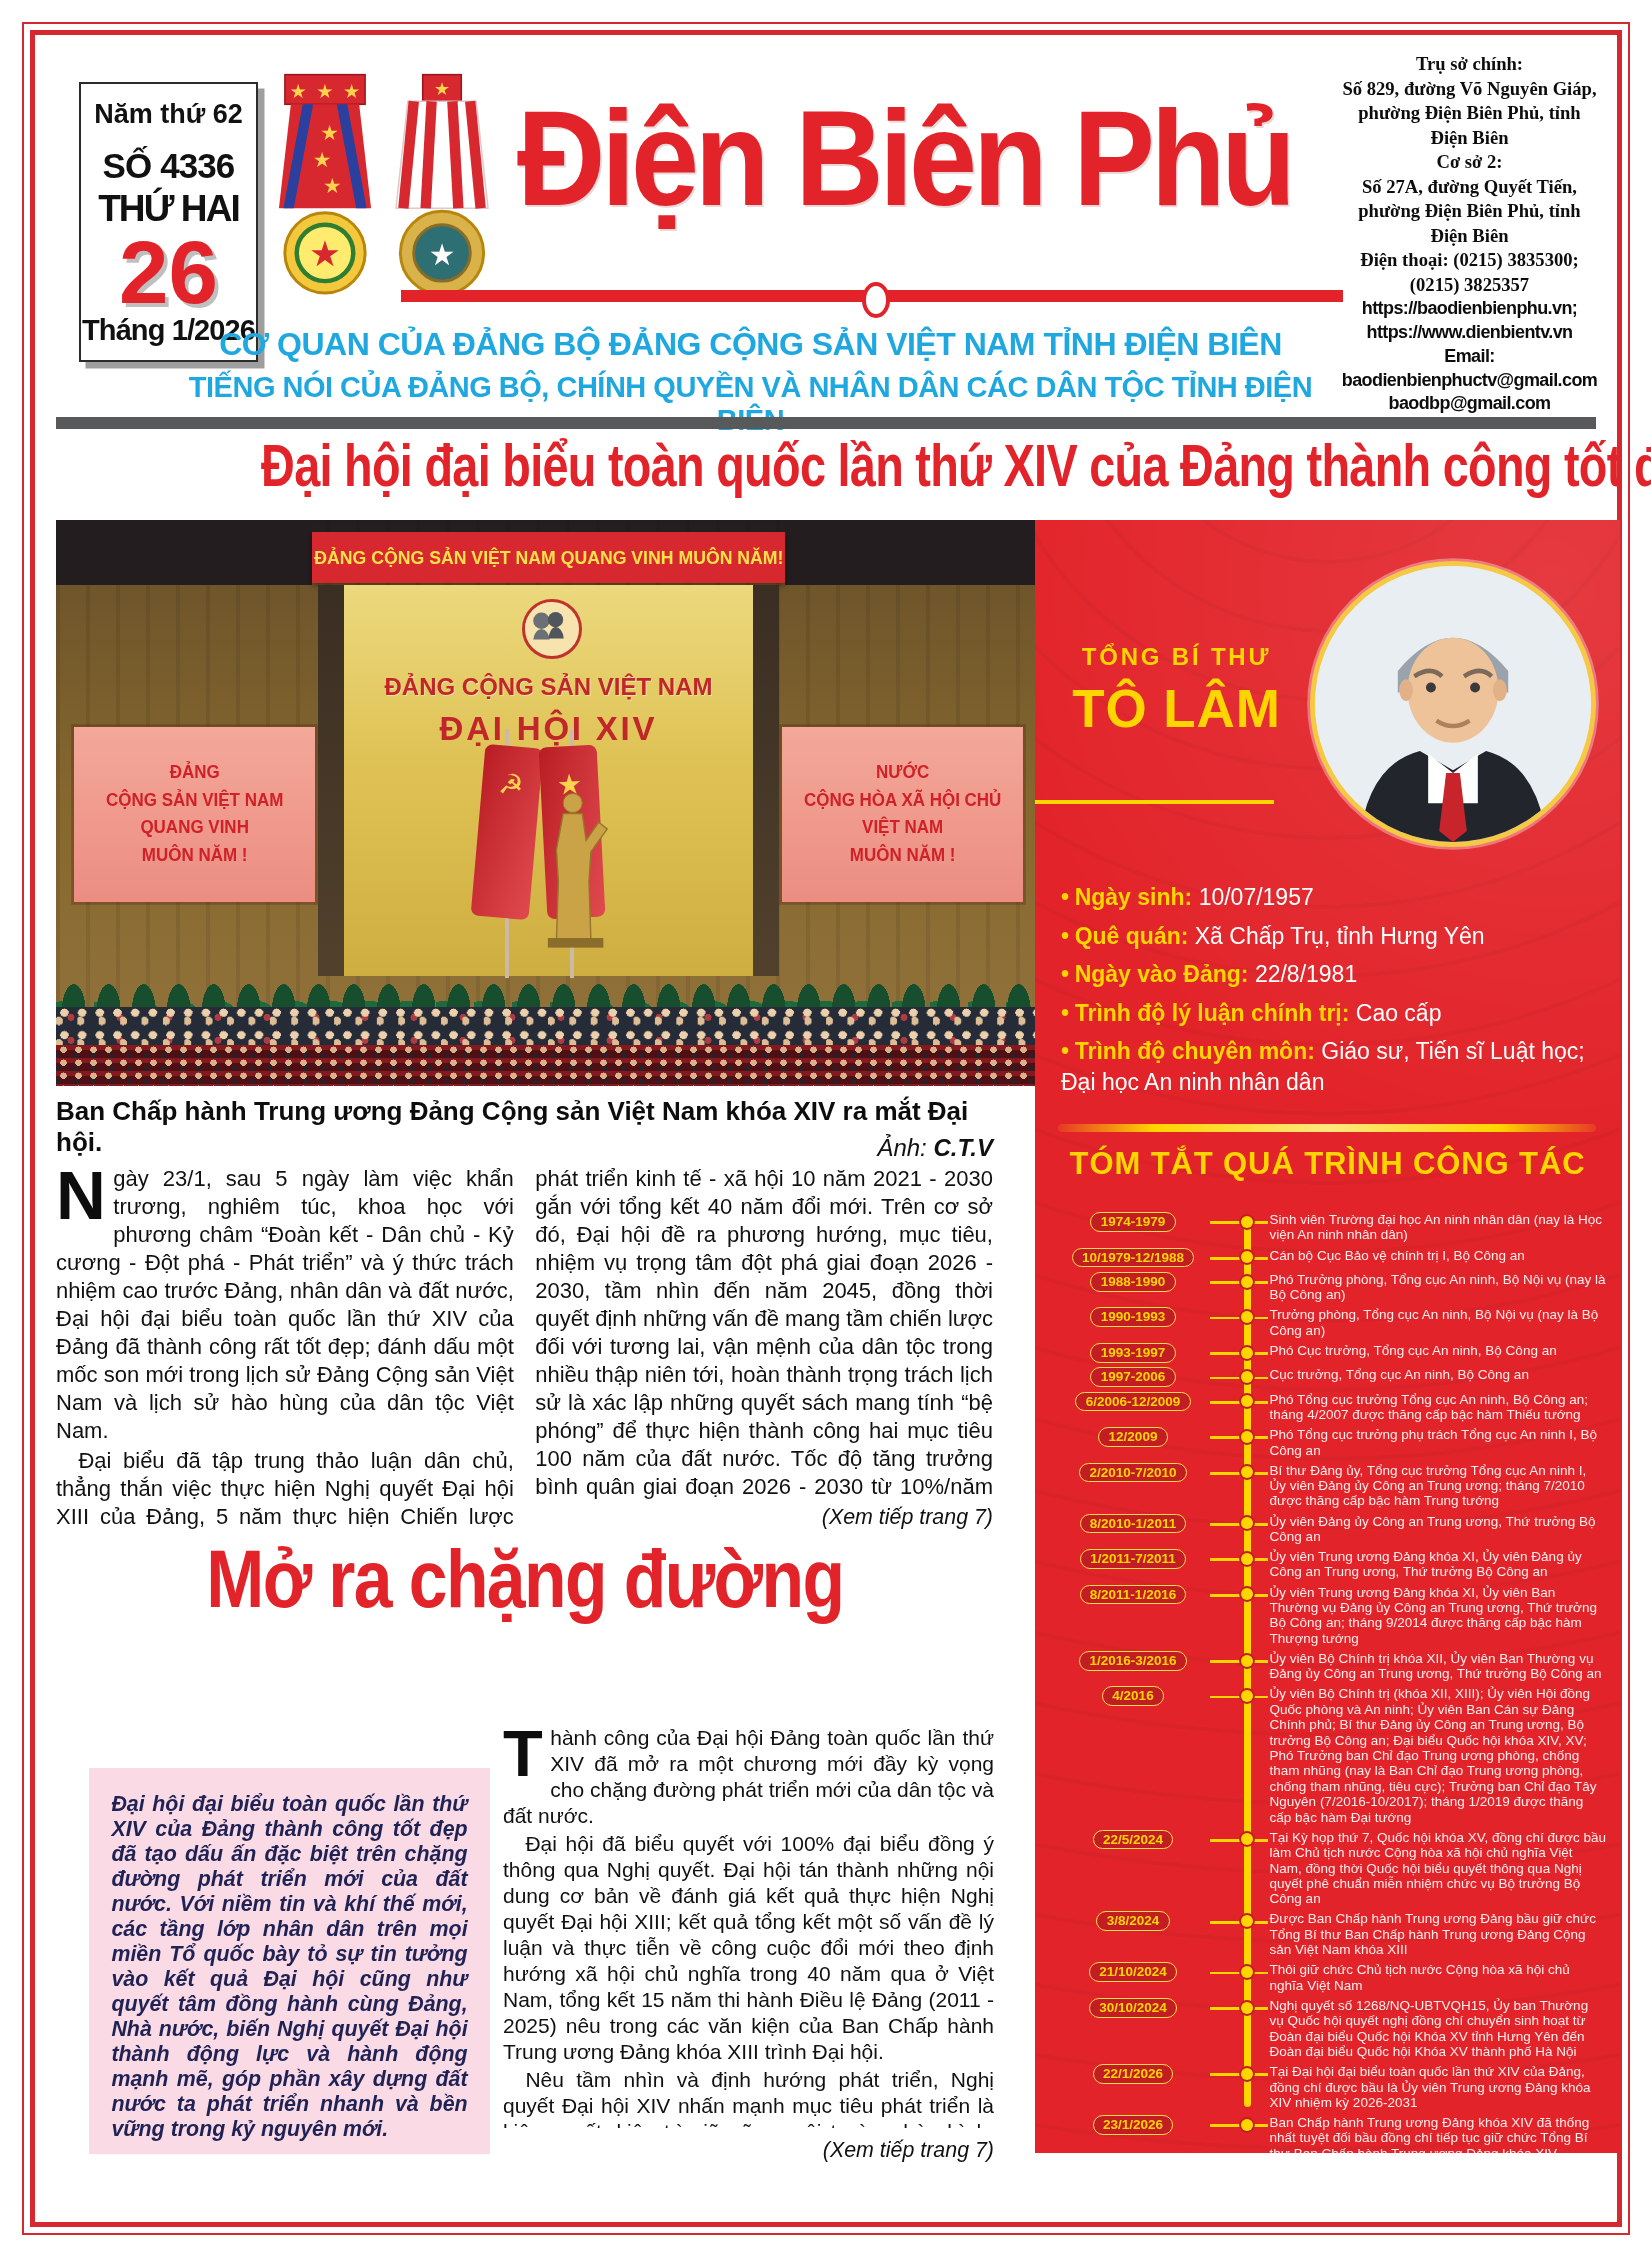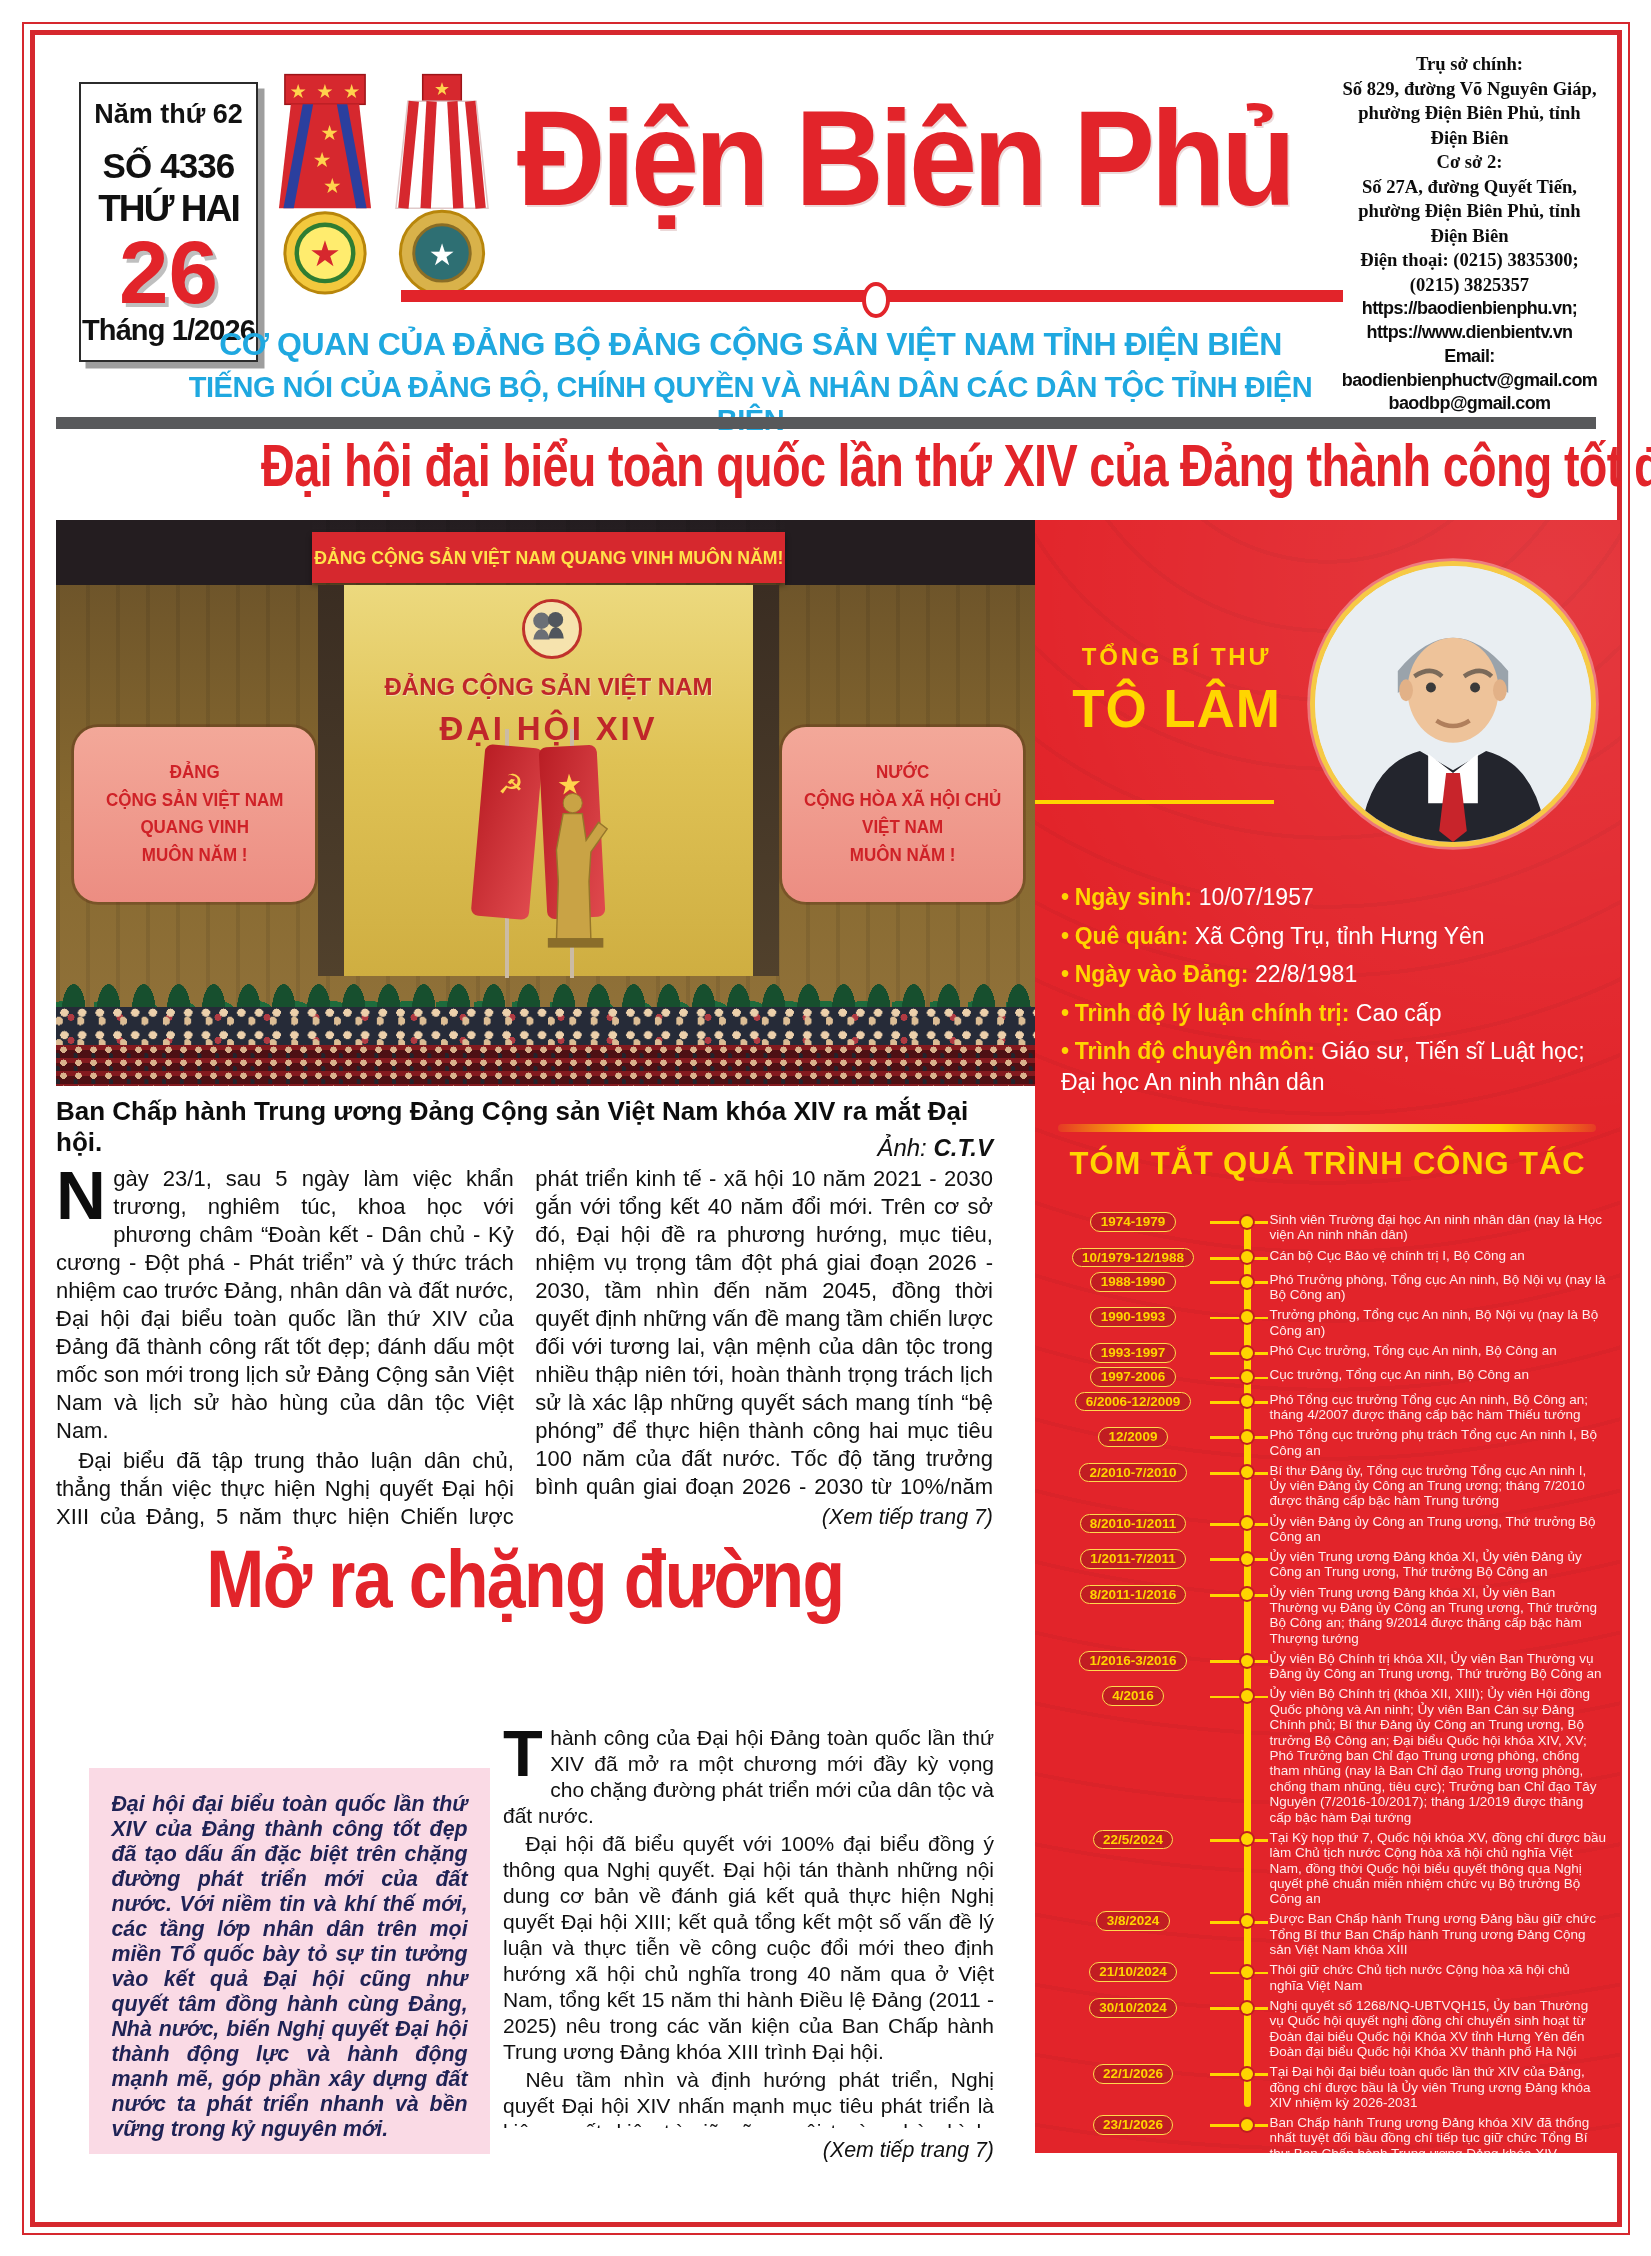--- a/index.html
+++ b/index.html
@@ -59,21 +59,21 @@
   .backdrop-t1{left:29%;top:27%;width:42%;text-align:center;color:#c0262a;font-weight:bold;font-size:24px;
     letter-spacing:0;text-shadow:0.9px 0.9px 0 rgba(255,255,255,.4);}
   .backdrop-t2{left:29%;top:33.5%;width:42%;text-align:center;color:#c0262a;font-weight:bold;font-size:33px;letter-spacing:2.8px;}
   .pole{top:37%;width:3.7px;height:44%;background:#cbbba5;}
   #pole1{left:45.6%;} #pole2{left:52.2%;}
   .flag{top:40%;width:58px;height:172px;border-radius:7.5px;background:linear-gradient(105deg,#b91d24,#e04a4e);}
   #flag1{left:42.8%;transform:rotate(5deg);} #flag2{left:49.4%;transform:rotate(-3deg);}
   .flag .sym{display:block;text-align:center;margin-top:22.4px;font-size:28px;color:#ffd34d;}
   .statue{left:49.5%;top:44.5%;width:67px;height:200px;}
   .screen{top:36.5%;width:24.5%;height:31%;background:linear-gradient(180deg,#f3a899,#ec8d82);
-    display:flex;flex-direction:column;justify-content:center;box-shadow:0 0 0 2.8px rgba(90,40,20,.35);border-radius:24px;}
+    display:flex;flex-direction:column;justify-content:center;box-shadow:0 0 0 2.8px rgba(90,40,20,.35);}
   #screen-l{left:1.8%;} #screen-r{right:1.8%;}
   .screen div{text-align:center;color:#cf2127;font-weight:bold;font-size:17.7px;line-height:1.55;transform:scaleX(.96);}
   .plants{left:0;right:0;top:77.5%;height:9.5%;background-repeat:repeat-x;
     background-image:
       radial-gradient(ellipse 12px 28px at 17.7px 100%,#174f2e 99%,transparent),
       radial-gradient(ellipse 18.6px 11.2px at 9.3px 100%,#1d6b3c 99%,transparent);
     background-size:35px 100%,38px 100%;}
   .stage-crowd{left:0;right:0;top:86%;height:7.2%;background-color:#262b38;
     background-image:
       radial-gradient(circle 4.2px at 8.4px 5.6px,#ecd0ab 97%,transparent),
@@ -324,21 +324,21 @@
     </svg>
   </div>
   <div class="p-role">TỔNG BÍ THƯ</div>
   <div class="p-name">TÔ LÂM</div>
   <div class="p-underline"></div>
 
   <div class="bio">
 
       <p><span class="b-dot">•</span><span class="b-label">Ngày sinh:</span> <span class="b-value">10/07/1957</span></p>
 
-      <p><span class="b-dot">•</span><span class="b-label">Quê quán:</span> <span class="b-value">Xã Cộng Trụ, tỉnh Hưng Yên</span></p>
+      <p><span class="b-dot">•</span><span class="b-label">Quê quán:</span> <span class="b-value">Xã Chấp Trụ, tỉnh Hưng Yên</span></p>
 
       <p><span class="b-dot">•</span><span class="b-label">Ngày vào Đảng:</span> <span class="b-value">22/8/1981</span></p>
 
       <p><span class="b-dot">•</span><span class="b-label">Trình độ lý luận chính trị:</span> <span class="b-value">Cao cấp</span></p>
 
       <p><span class="b-dot">•</span><span class="b-label">Trình độ chuyên môn:</span> <span class="b-value">Giáo sư, Tiến sĩ Luật học; Đại học An ninh nhân dân</span></p>
     </div>
 
   <div class="grad-bar"></div>
   <div class="tl-title">TÓM TẮT QUÁ TRÌNH CÔNG TÁC</div>

